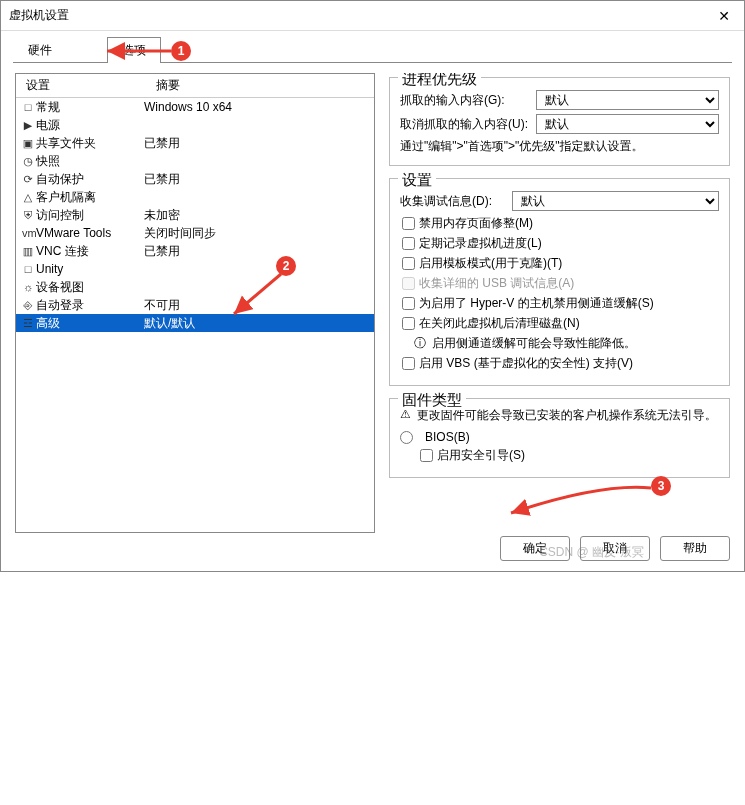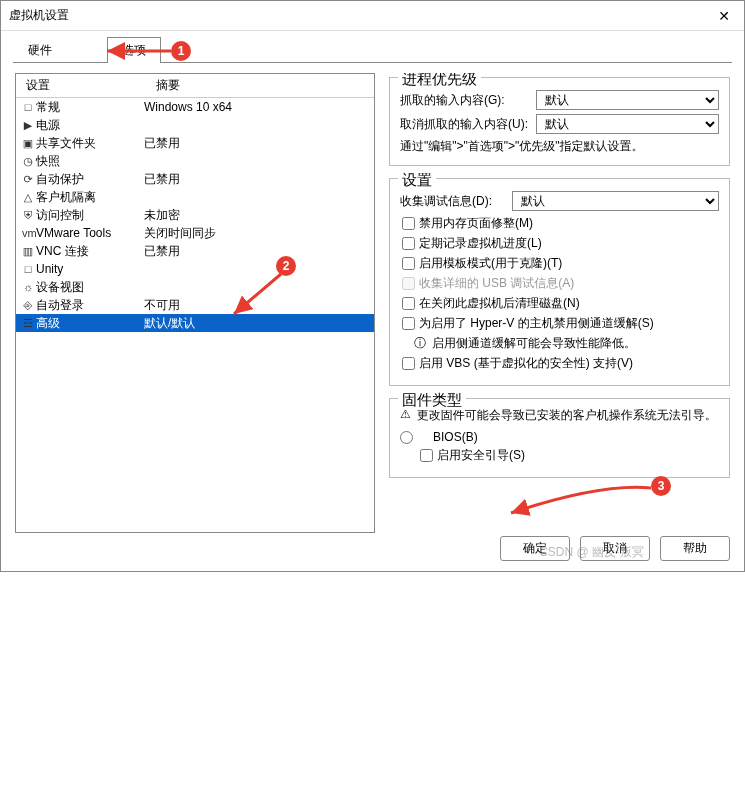--- a/index.html
+++ b/index.html
@@ -28,21 +28,21 @@
 .group { border: 1px solid #bbb; padding: 8px 10px 10px 10px; position: relative; margin-top: 4px; }
 .group-title { position: absolute; top: -8px; left: 8px; background: #fff; padding: 0 4px; font-size: 15px; }
 .form-row { display: flex; align-items: center; gap: 6px; margin: 4px 0; font-size: 12px; }
 .form-row label.fld { min-width: 130px; }
 select { flex: 1; font-size: 12px; padding: 1px 4px; border: 1px solid #888; background: #fff; }
 .note { font-size: 12px; margin-top: 4px; }
 .chk-row { display: flex; align-items: center; gap: 4px; margin: 3px 0 3px 2px; font-size: 12px; }
 .chk-row input { margin: 0; }
 .chk-row.disabled { color: #999; }
 .info-row { display: flex; align-items: flex-start; gap: 6px; font-size: 12px; margin: 3px 0 3px 14px; }
-.radio-row { display: flex; align-items: center; gap: 20px; margin: 3px 0; font-size: 12px; }
+.radio-row { display: flex; align-items: center; gap: 12px; margin: 3px 0; font-size: 12px; }
 .radio-row input { margin: 0; }
 .indent { margin-left: 20px; }
 .warn-row { display: flex; align-items: flex-start; gap: 6px; font-size: 12px; margin-bottom: 6px; }
 .loc-row { display: flex; align-items: center; gap: 6px; margin: 4px 0; font-size: 12px; }
 .loc-row .lbl { min-width: 34px; }
 .loc-row input[type=text] { flex: 1; font-size: 12px; padding: 1px 4px; border: 1px solid #888; }
 .loc-row input.disabled { background: #f0f0f0; color: #666; }
 .footer { position: absolute; bottom: 10px; right: 14px; display: flex; gap: 10px; align-items: center; }
 .btn { padding: 3px 22px; border: 1px solid #888; background: #fff; border-radius: 3px; cursor: pointer; font-size: 12px; }
 .watermark { position: absolute; bottom: 10px; right: 100px; color: rgba(120,120,120,.5); font-size: 12px; pointer-events: none; }
@@ -172,25 +172,25 @@
         <div class="chk-row">
             <input type="checkbox" style="">
             <span>启用模板模式(用于克隆)(T)</span>
           </div>
         <div class="chk-row disabled">
             <input type="checkbox" disabled="" style="">
             <span>收集详细的 USB 调试信息(A)</span>
           </div>
         <div class="chk-row">
             <input type="checkbox" style="">
+            <span>为启用了 Hyper-V 的主机禁用侧通道缓解(S)</span>
+          </div>
+        <div class="chk-row">
+            <input type="checkbox" style="">
             <span>在关闭此虚拟机后清理磁盘(N)</span>
-          </div>
-        <div class="chk-row">
-            <input type="checkbox" style="">
-            <span>为启用了 Hyper-V 的主机禁用侧通道缓解(S)</span>
           </div>
         <div class="info-row">
             <span>ⓘ</span>
             <span>启用侧通道缓解可能会导致性能降低。</span>
           </div>
         <div class="chk-row">
             <input type="checkbox" style="">
             <span>启用 VBS (基于虚拟化的安全性) 支持(V)</span>
           </div>
       </div>

